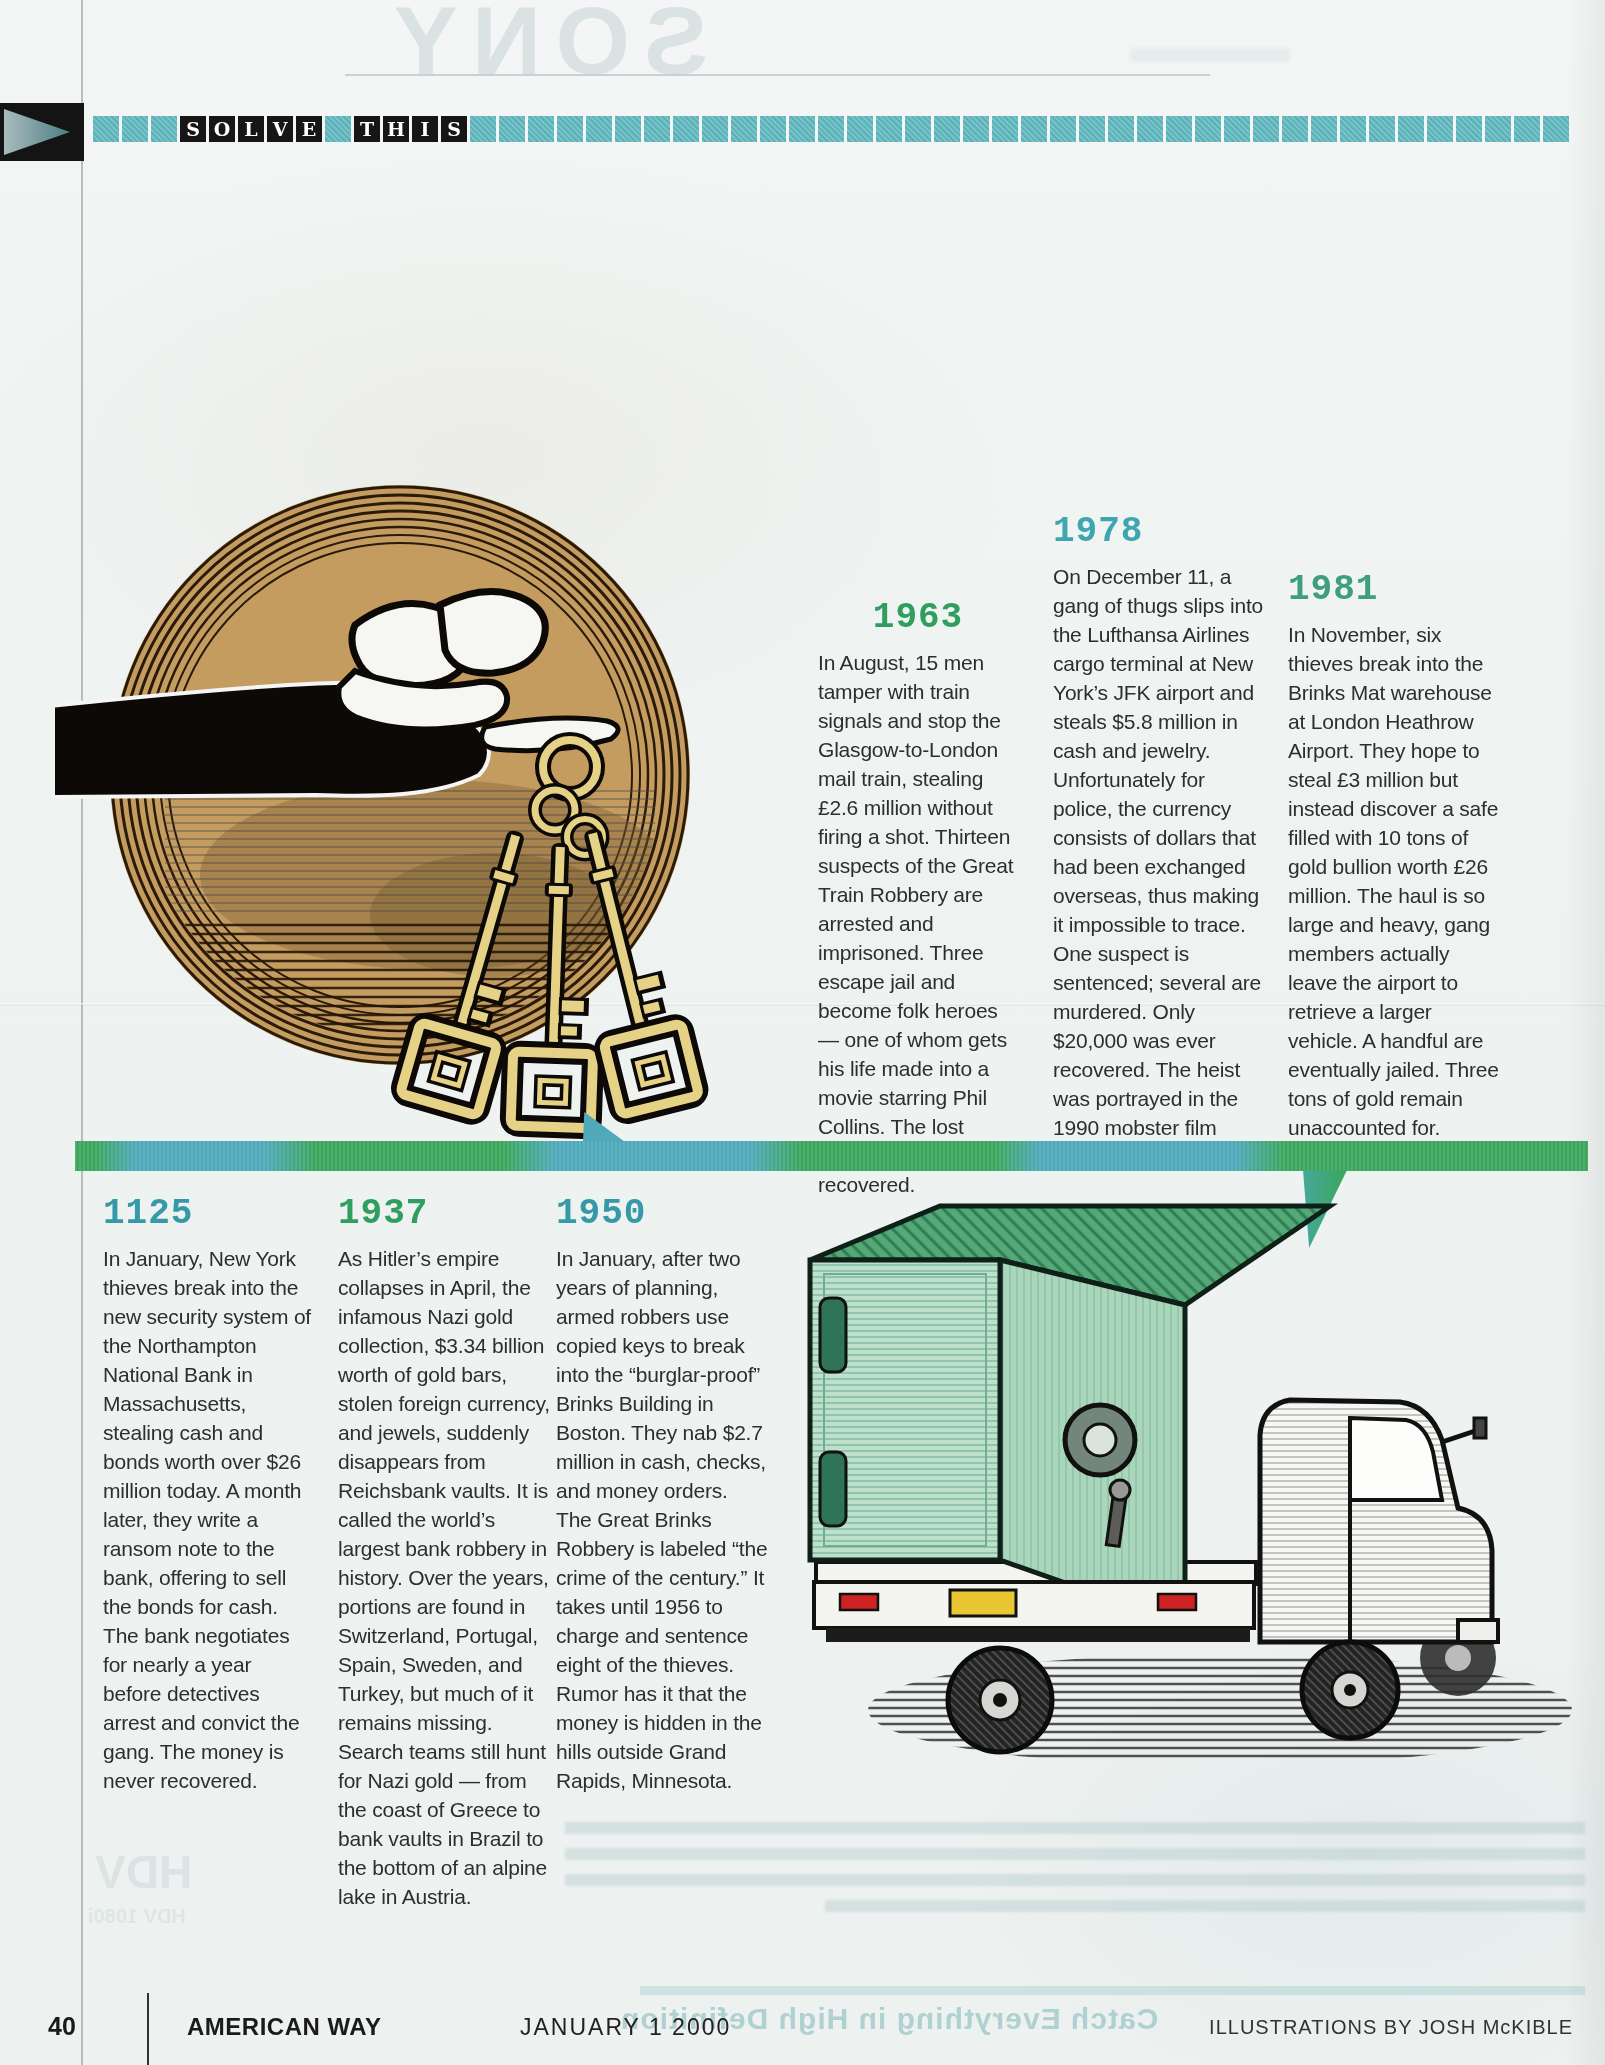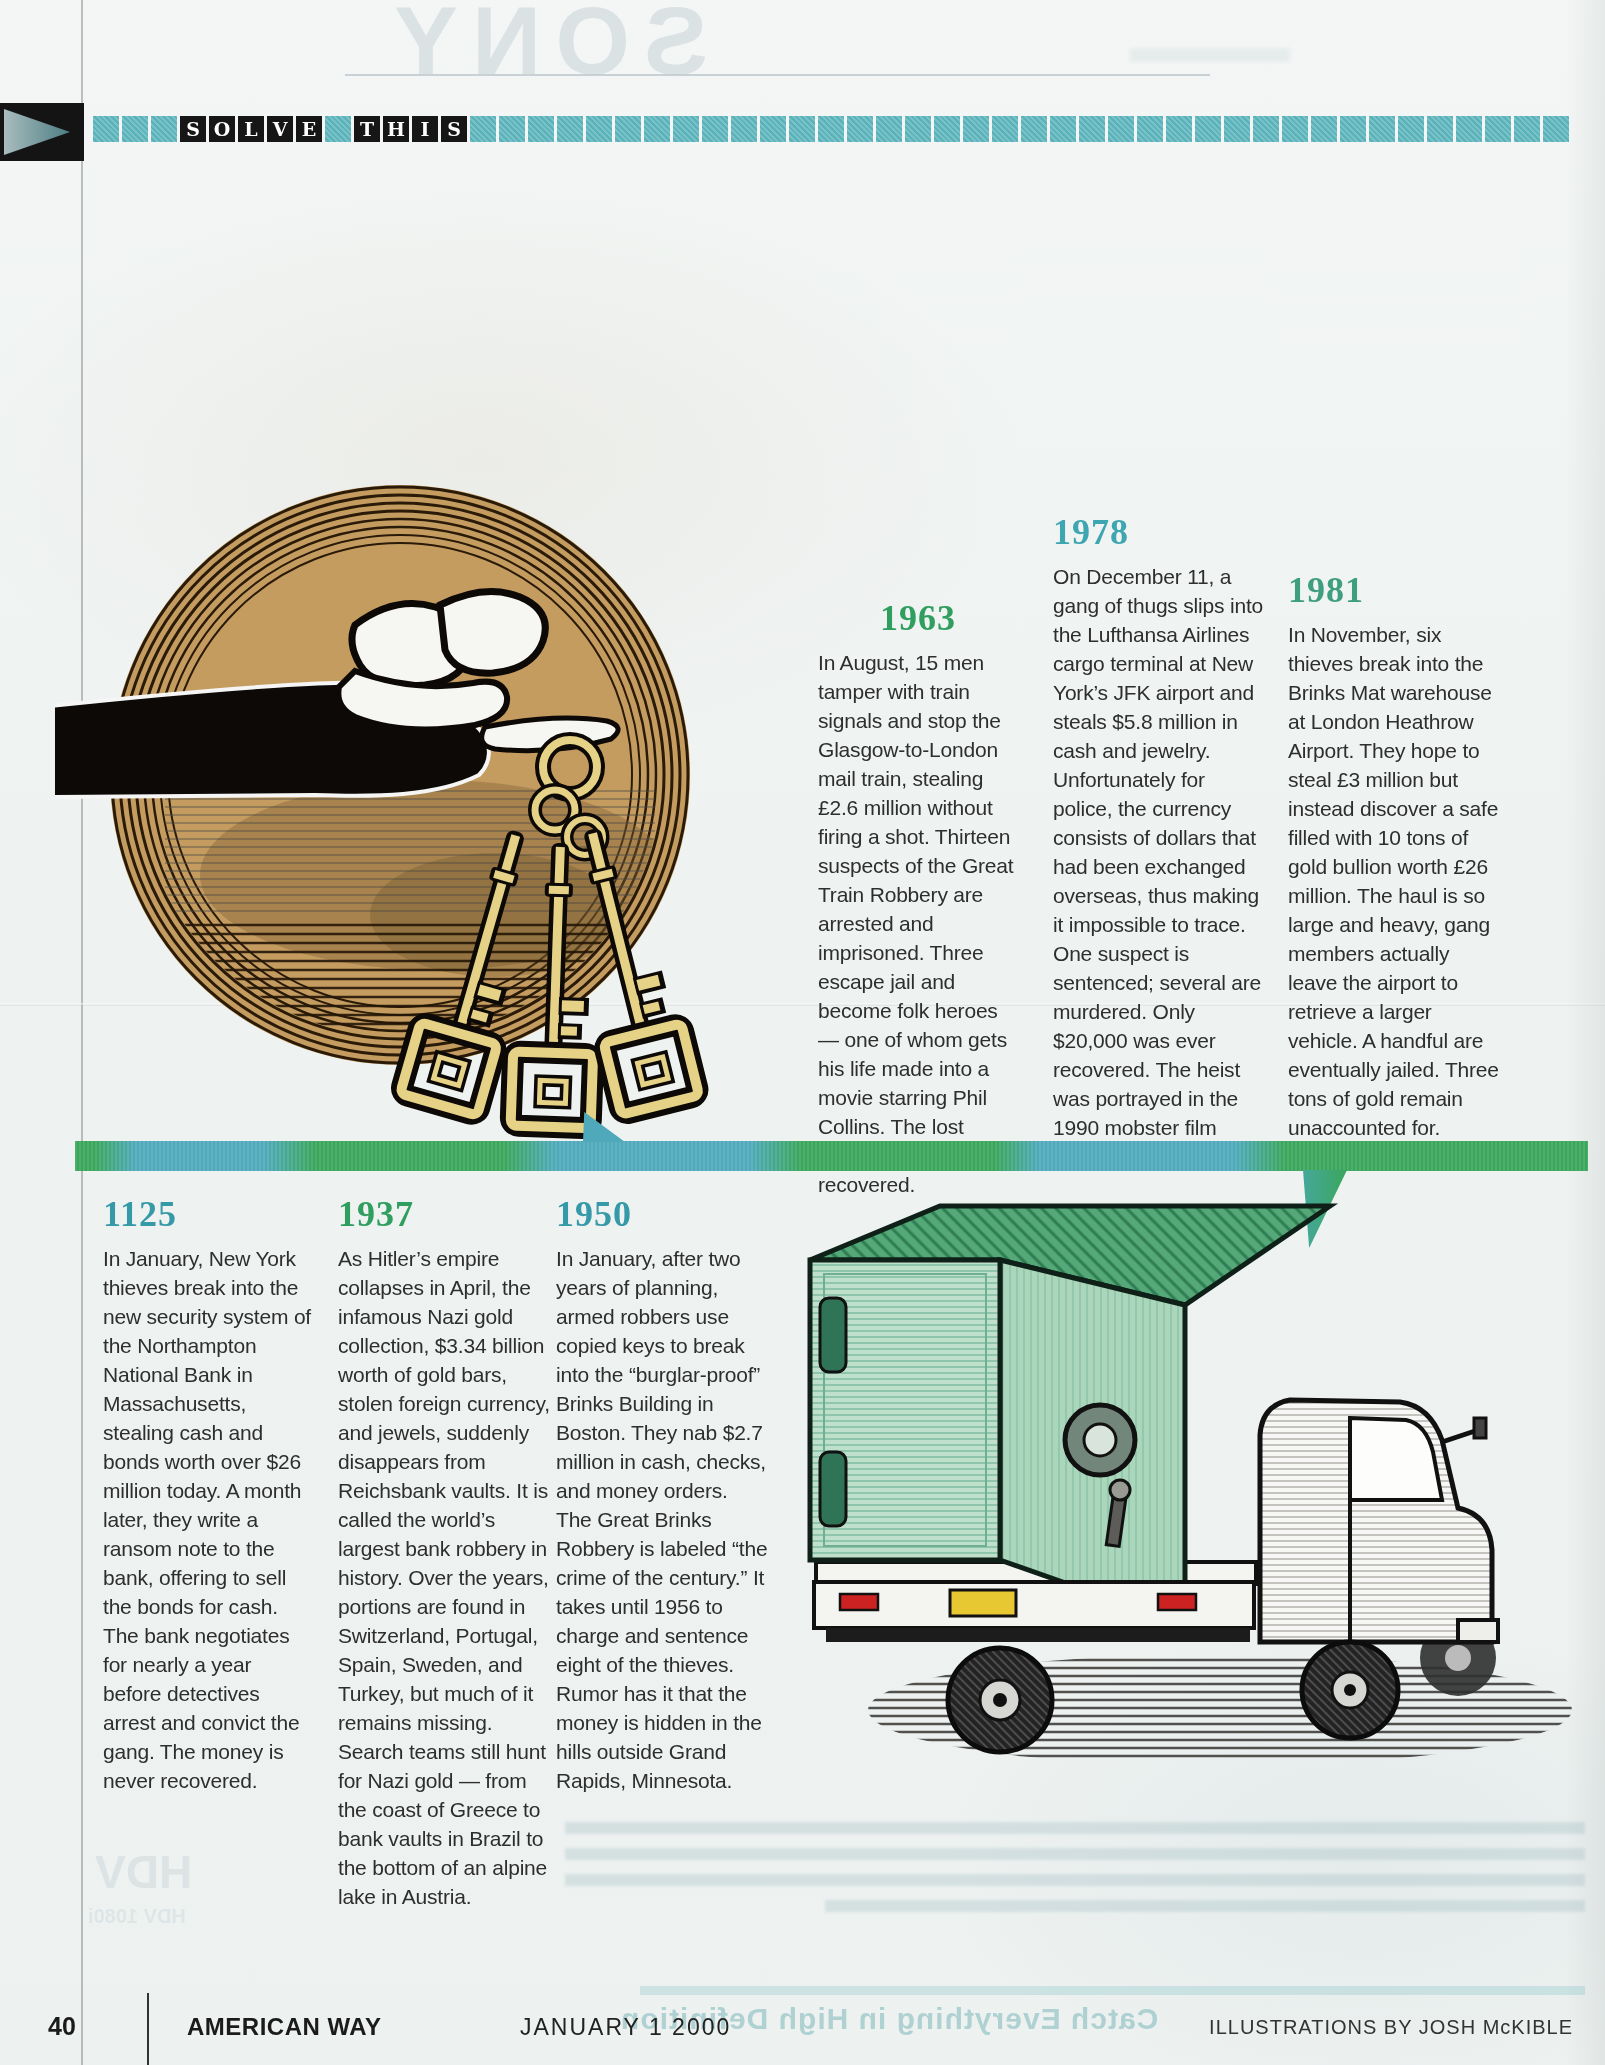--- a/index.html
+++ b/index.html
@@ -33,21 +33,21 @@
   .banner-tri{width:66px;height:46px;margin-left:4px;
     background:linear-gradient(90deg,#a9bcbe,#4c7e84);
     clip-path:polygon(0 0,100% 50%,0 100%);}
   .strip{left:93px;top:116px;width:1492px;height:28px;display:flex;gap:3px;overflow:hidden;}
   .sq{width:26px;height:26px;flex:0 0 26px;background:#58b2b9;
     background-image:repeating-linear-gradient(45deg,rgba(255,255,255,.20) 0 2px,transparent 2px 4px);}
   .sqb{background:#161616;display:flex;align-items:center;justify-content:center;}
   .sqb span{color:#fff;font-family:"DejaVu Serif",serif;font-weight:bold;font-size:19px;line-height:1;}
   
   .entry{position:absolute;}
-  .entry h2{margin:0 0 12px 0;font-family:Liberation Serif, serif;font-weight:bold;font-size:36px;line-height:1;letter-spacing:1px;}
+  .entry h2{margin:0 0 12px 0;font-family:Liberation Mono, monospace;font-weight:bold;font-size:36px;line-height:1;letter-spacing:1px;}
   .entry p{margin:0;font-size:21px;line-height:29px;color:#2e2e2e;letter-spacing:-0.2px;}
   .entry em{font-style:italic;}
   
   .bar{left:75px;top:1141px;width:1513px;height:30px;
     background-image:
       repeating-linear-gradient(90deg,rgba(255,255,255,.10) 0 2px,transparent 2px 4px),
       linear-gradient(90deg,#3aa65c 0,#3aa65c 20px,#4fa9ba 60px,#4fa9ba 190px,#3aa65c 240px,#3aa65c 430px,#4fa9ba 480px,#4fa9ba 675px,#3aa65c 725px,#3aa65c 920px,#4fa9ba 965px,#4fa9ba 1160px,#3aa65c 1210px,#3aa65c 1513px);}
   .spike-up{left:583px;top:1112px;width:42px;height:30px;background:#4fa9ba;
     clip-path:polygon(3% 0,0 100%,100% 100%);}
   .spike-down{left:1303px;top:1170px;width:44px;height:78px;

